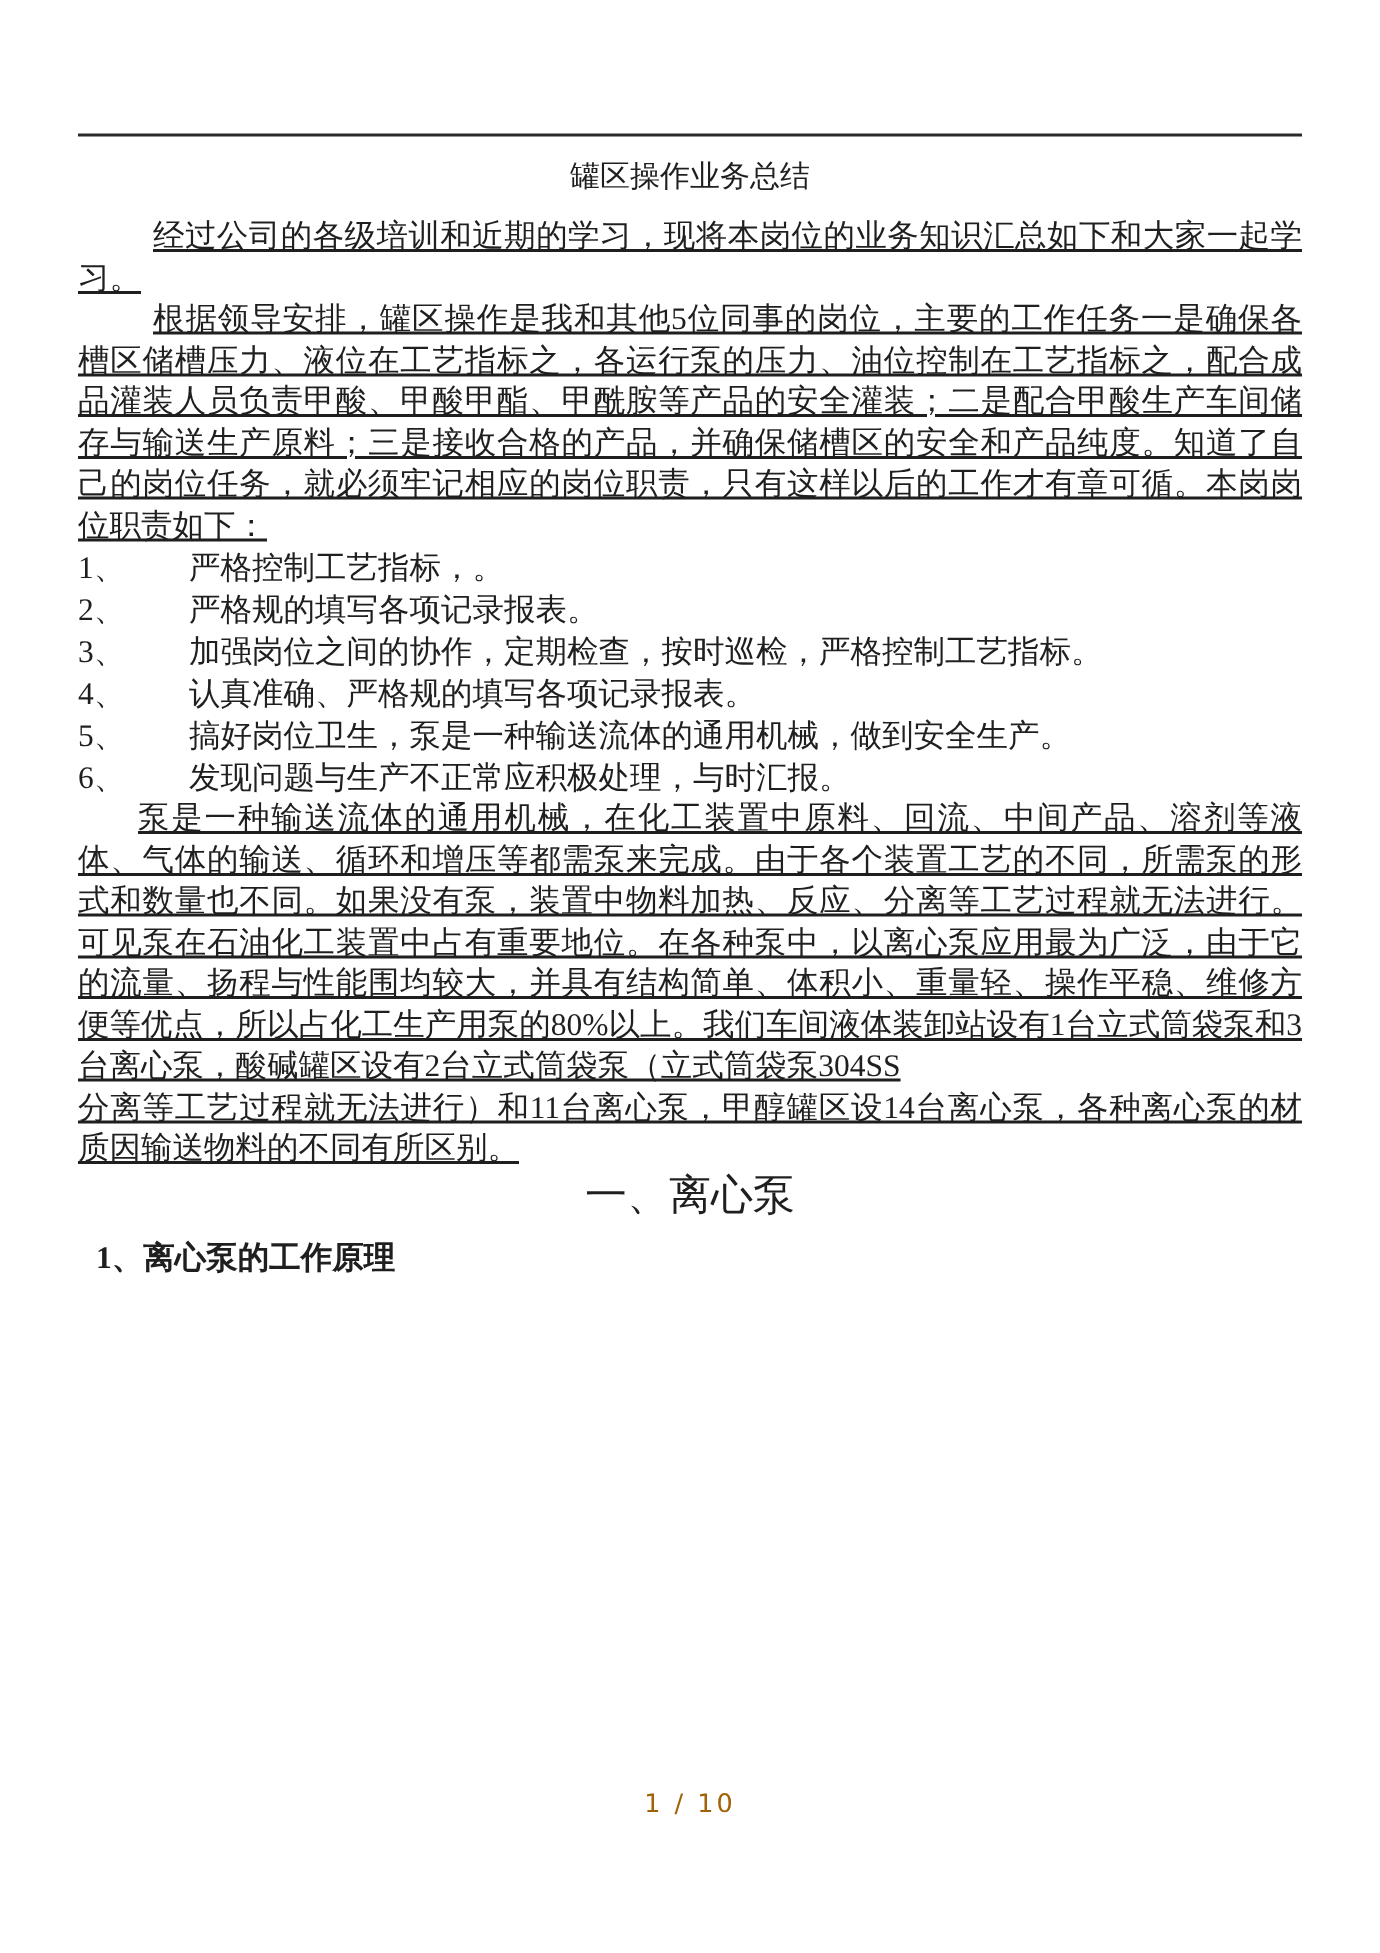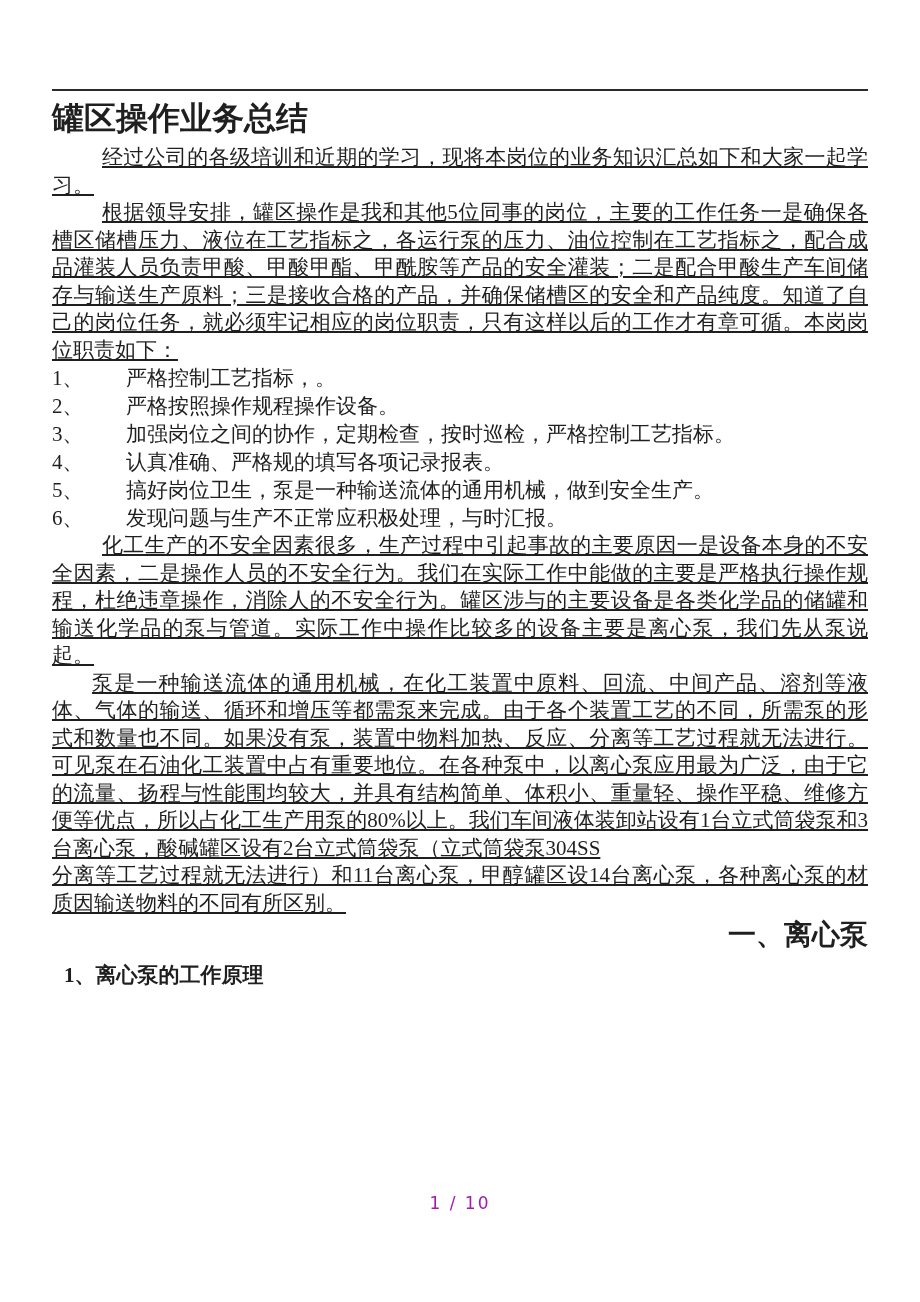--- a/index.html
+++ b/index.html
@@ -18,22 +18,23 @@
   }
   .header-rule {
     height: 0;
     border-top: 2px solid #2b2b2b;
     margin: 89px 52px 0 52px;
   }
   .content {
     margin: 0 52px;
   }
   .doc-title {
-    font-size: 32px;
-    font-weight: bold;
+    font-size: 20px;
+    font-weight: normal;
+    text-align: center;
     margin: 9px 0 8px 0;
     line-height: 36px;
   }
   .para {
     margin: 0;
     font-size: 21px;
     line-height: 27.5px;
     text-align: justify;
     text-justify: inter-character;
     word-break: break-all;
@@ -55,41 +56,41 @@
   }
   .duty-num {
     flex: 0 0 74px;
     width: 74px;
   }
   .duty-text {
     flex: 1;
   }
   .section-heading {
     font-size: 28px;
-    font-weight: bold;
-    text-align: right;
+    font-weight: normal;
+    text-align: center;
     margin: 0;
     line-height: 36px;
   }
   .subsection-heading {
     font-size: 21px;
     font-weight: bold;
     margin: 8px 0 34px 12px;
     line-height: 28px;
   }
   .page-footer {
     position: absolute;
     top: 1193px;
     left: 0;
     right: 0;
     text-align: center;
     font-family: "DejaVu Sans", "Liberation Sans", sans-serif;
     font-size: 17px;
     letter-spacing: 2px;
-    color: #a21caf;
+    color: #a16207;
   }
 </style>
 </head>
 <body>
 
 <div class="page">
 
   <div class="header-rule"></div>
 
   <div class="content">
@@ -100,41 +101,40 @@
 
     <p class="para indent">根据领导安排，罐区操作是我和其他5位同事的岗位，主要的工作任务一是确保各槽区储槽压力、液位在工艺指标之，各运行泵的压力、油位控制在工艺指标之，配合成品灌装人员负责甲酸、甲酸甲酯、甲酰胺等产品的安全灌装；二是配合甲酸生产车间储存与输送生产原料；三是接收合格的产品，并确保储槽区的安全和产品纯度。知道了自己的岗位任务，就必须牢记相应的岗位职责，只有这样以后的工作才有章可循。本岗岗位职责如下：</p>
 
     <div class="duty-list">
       <div class="duty-item">
         <span class="duty-num">1、</span>
         <span class="duty-text">严格控制工艺指标，。</span>
       </div>
       <div class="duty-item">
         <span class="duty-num">2、</span>
-        <span class="duty-text">严格按照操作规程操作设备。</span>
+        <span class="duty-text">严格规的填写各项记录报表。</span>
       </div>
       <div class="duty-item">
         <span class="duty-num">3、</span>
         <span class="duty-text">加强岗位之间的协作，定期检查，按时巡检，严格控制工艺指标。</span>
       </div>
       <div class="duty-item">
         <span class="duty-num">4、</span>
         <span class="duty-text">认真准确、严格规的填写各项记录报表。</span>
       </div>
       <div class="duty-item">
         <span class="duty-num">5、</span>
         <span class="duty-text">搞好岗位卫生，泵是一种输送流体的通用机械，做到安全生产。</span>
       </div>
       <div class="duty-item">
         <span class="duty-num">6、</span>
         <span class="duty-text">发现问题与生产不正常应积极处理，与时汇报。</span>
       </div>
     </div>
 
-    <p class="para indent">化工生产的不安全因素很多，生产过程中引起事故的主要原因一是设备本身的不安全因素，二是操作人员的不安全行为。我们在实际工作中能做的主要是严格执行操作规程，杜绝违章操作，消除人的不安全行为。罐区涉与的主要设备是各类化学品的储罐和输送化学品的泵与管道。实际工作中操作比较多的设备主要是离心泵，我们先从泵说起。</p>
 
     <p class="para indent-sm">泵是一种输送流体的通用机械，在化工装置中原料、回流、中间产品、溶剂等液体、气体的输送、循环和增压等都需泵来完成。由于各个装置工艺的不同，所需泵的形式和数量也不同。如果没有泵，装置中物料加热、反应、分离等工艺过程就无法进行。可见泵在石油化工装置中占有重要地位。在各种泵中，以离心泵应用最为广泛，由于它的流量、扬程与性能围均较大，并具有结构简单、体积小、重量轻、操作平稳、维修方便等优点，所以占化工生产用泵的80%以上。我们车间液体装卸站设有1台立式筒袋泵和3台离心泵，酸碱罐区设有2台立式筒袋泵（立式筒袋泵304SS</p>
 
     <p class="para">分离等工艺过程就无法进行）和11台离心泵，甲醇罐区设14台离心泵，各种离心泵的材质因输送物料的不同有所区别。</p>
 
     <h2 class="section-heading">一、离心泵</h2>
 
     <h3 class="subsection-heading">1、离心泵的工作原理</h3>
 
 

